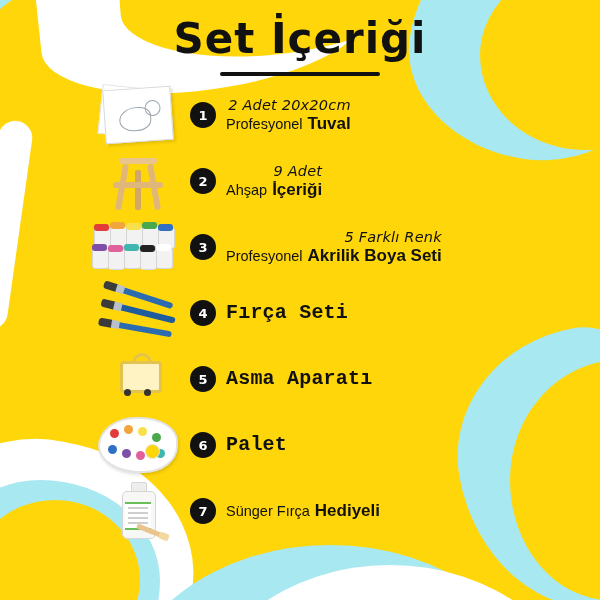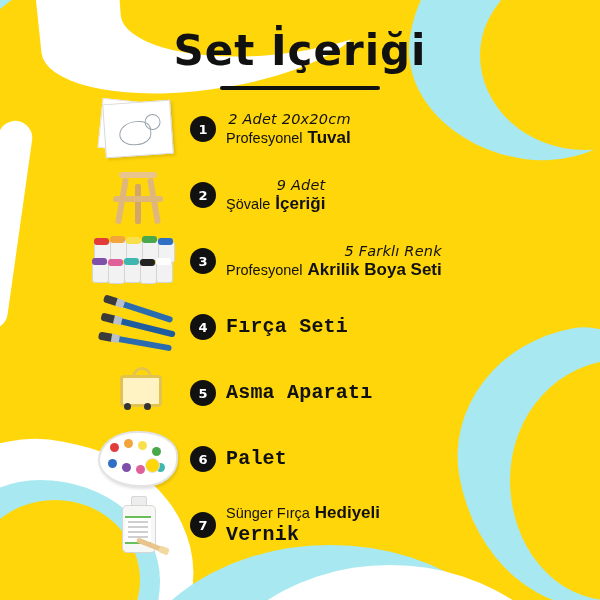--- a/index.html
+++ b/index.html
@@ -169,21 +169,21 @@
     z-index: 5;
     text-align: center;
     padding-top: 16px;
   }
   .title {
     font-family: "DejaVu Sans", sans-serif;
     font-weight: bold;
     font-size: 42px;
     letter-spacing: 1px;
     color: #111111;
-    margin: 12px;
+    margin: 0;
     line-height: 1.1;
   }
   .title-underline {
     width: 160px;
     height: 4px;
     background: #111111;
     margin: 10px auto 0 auto;
     border-radius: 2px;
   }
 
@@ -530,21 +530,21 @@
           <div class="leg r"></div>
           <div class="leg c"></div>
           <div class="bar top"></div>
           <div class="bar mid"></div>
         </div>
       </div>
       <div class="badge">2</div>
       <div class="text">
         <div class="line-light">9 Adet</div>
         <div class="mixed">
-          <span class="inline-light">Şövale</span>
+          <span class="inline-light">Ahşap</span>
           <span class="inline-bold">İçeriği</span>
         </div>
       </div>
     </div>
 
     <div class="row">
       <div class="thumb">
         <div class="paints">
           <div class="pot" style="left:2px;  top:4px;">
               <span style="background:#E23B3B"></span>
@@ -659,18 +659,17 @@
             </div>
           <div class="mini-brush"></div>
         </div>
       </div>
       <div class="badge">7</div>
       <div class="text">
         <div class="mixed">
           <span class="inline-light">Sünger Fırça</span>
           <span class="inline-bold">Hediyeli</span>
         </div>
-        <div class="line-bold">Vernik</div>
       </div>
     </div>
 
   </div>
 </div>
 
 </body></html>

